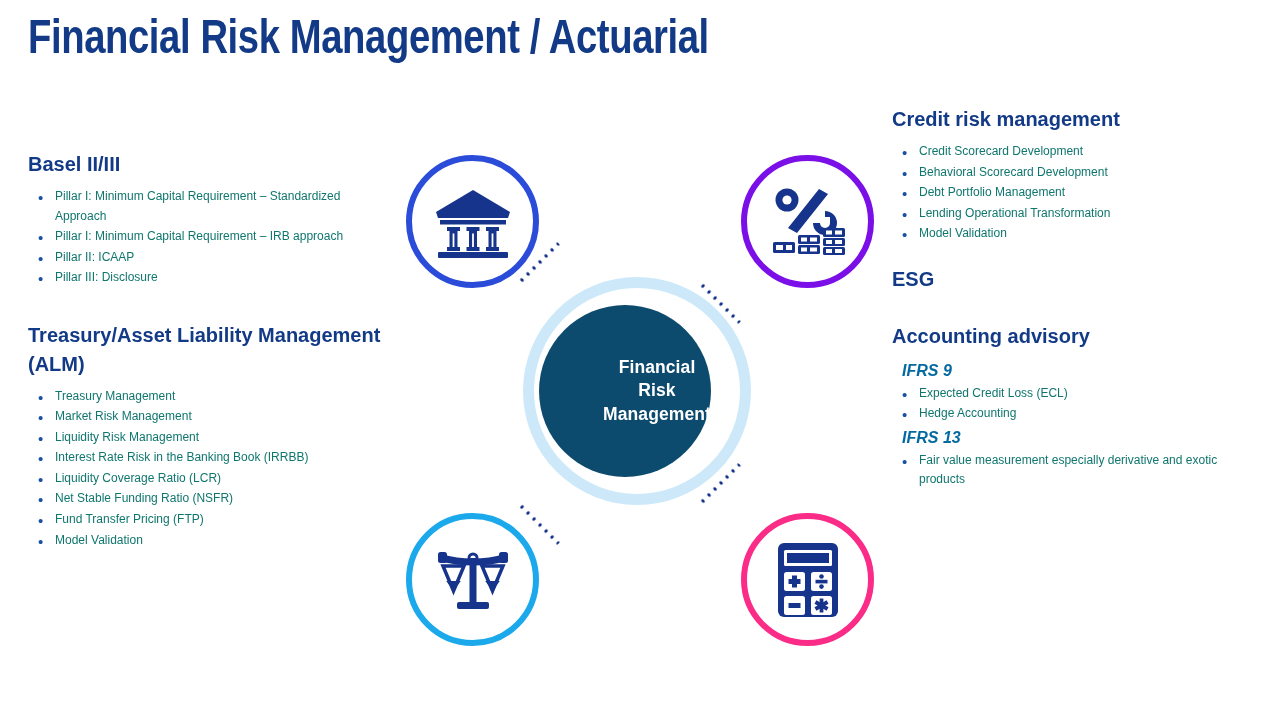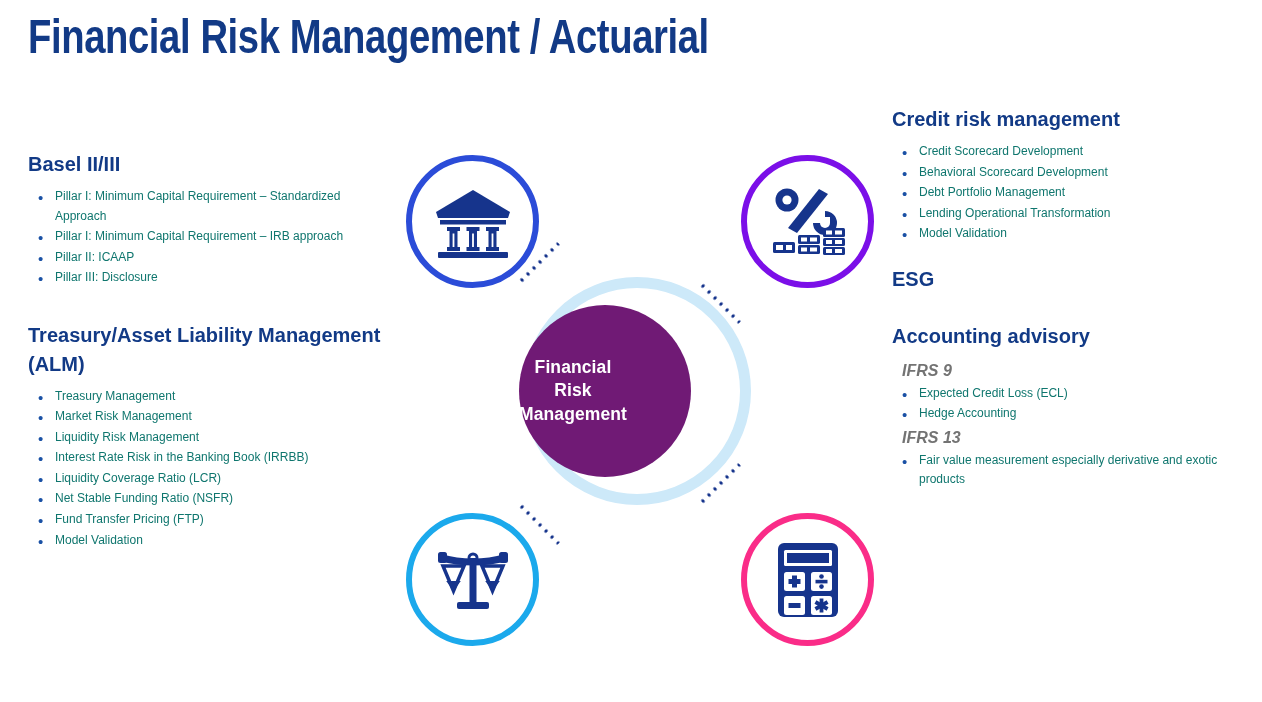--- a/index.html
+++ b/index.html
@@ -25,21 +25,21 @@
   
   .col-left{position:absolute;left:28px;top:150px;width:360px;}
   .col-right{position:absolute;left:892px;top:105px;width:368px;}
 
   .sec-heading{
     font-size:20px;font-weight:bold;color:#123A86;
     line-height:1.45;margin:0 0 8px 0;
   }
   .sub-heading{
     font-size:16px;font-weight:bold;font-style:italic;
-    color:#737373;margin:2px 0 1px 10px;line-height:1.5;
+    color:#0369a1;margin:2px 0 1px 10px;line-height:1.5;
   }
   ul.blist{list-style:none;margin:0;padding:0;}
   ul.blist li{
     position:relative;
     font-size:12px;color:#0f766e;
     line-height:1.63;
     padding-left:27px;margin:0 0 1px 0;
   }
   ul.blist li::before{
     content:"\2022";
@@ -51,24 +51,24 @@
 
   
   .hub-outer{
     position:absolute;left:523px;top:277px;
     width:228px;height:228px;border-radius:50%;
     border:11px solid #CDE9F9;
     box-sizing:border-box;
     background:#ffffff;
   }
   .hub-inner{
-    position:absolute;left:519px;top:305px;
+    position:absolute;left:539px;top:305px;
     width:172px;height:172px;border-radius:50%;
-    background:#701a75;
-    display:flex;align-items:center;justify-content:flex-start;
+    background:#0c4a6e;
+    display:flex;align-items:center;justify-content:flex-end;
     text-align:center;
   }
   .hub-text{
     color:#ffffff;font-size:17.5px;font-weight:bold;
     line-height:1.35;letter-spacing:0.1px;
   }
 
   
   .icon-circle{
     position:absolute;width:133px;height:133px;border-radius:50%;

